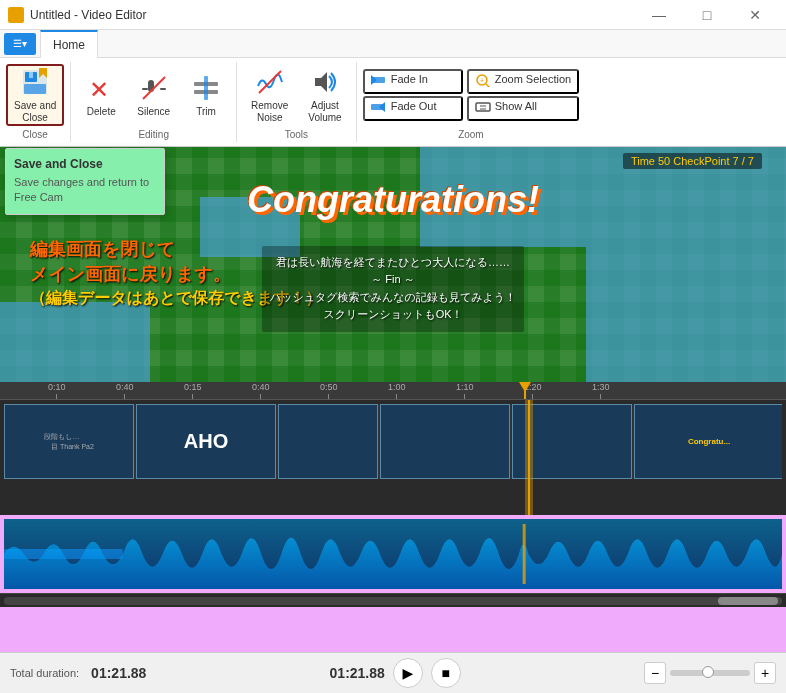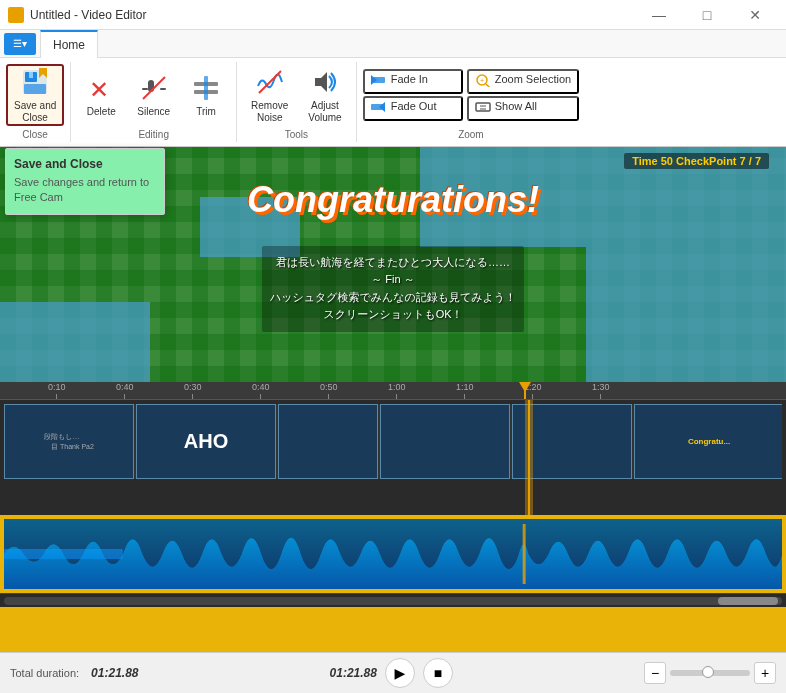--- a/index.html
+++ b/index.html
@@ -189,22 +189,21 @@
     }
 
     .title-bar-video {
       position: absolute;
       top: 6px;
       left: 0;
       right: 0;
       display: flex;
       justify-content: space-between;
       align-items: flex-end;
-      padding: 0 17px;
-      font-weight: bold;
+      padding: 0 24px;
     }
 
     .video-title-left {
       background: rgba(0,0,0,0.5);
       color: #fff;
       padding: 2px 8px;
       font-size: 11px;
       border-radius: 2px;
     }
     .video-title-right {
@@ -237,21 +236,21 @@
       text-shadow: 1px 1px 2px #000;
       line-height: 1.6;
       background: rgba(0,0,0,0.3);
       padding: 8px 8px;
       border-radius: 2px;
       white-space: nowrap;
     }
 
     
     .timeline-area {
-      background: #eab308;
+      background: #f0abfc;
       height: 270px;
       position: relative;
     }
 
     .timeline-ruler {
       height: 18px;
       background: #3a3a3a;
       display: flex;
       align-items: flex-end;
       position: relative;
@@ -385,21 +384,21 @@
     .footer {
       height: 40px;
       background: #f0f0f0;
       border-top: 1px solid #ccc;
       display: flex;
       align-items: center;
       padding: 0 10px;
       gap: 12px;
     }
     .footer-label { font-size: 11px; color: #555; }
-    .footer-value { font-size: 12px; color: #333; font-weight: bold; font-style: italic; }
+    .footer-value { font-size: 14px; color: #333; font-weight: bold; }
     .footer-spacer { flex: 1; }
     .playback-controls { display: flex; align-items: center; gap: 8px; }
     .play-btn {
       width: 30px; height: 30px;
       border-radius: 50%;
       background: #fff;
       border: 1px solid #ccc;
       display: flex; align-items: center; justify-content: center;
       cursor: pointer;
       font-size: 14px;
@@ -614,20 +613,25 @@
     <div class="water-area" style="top:50px;left:200px;width:100px;height:60px;"></div>
   </div>
 
   <div class="title-bar-video">
     <span class="video-title-left">◄Title</span>
     <span class="video-title-right">Time 50 CheckPoint 7 / 7</span>
   </div>
 
   <div class="congratulations-text">Congraturations!</div>
 
+  <div class="jp-text-overlay">
+    <div>編集画面を閉じて</div>
+    <div>メイン画面に戻ります。</div>
+    <div style="color:#ffcc00;font-size:16px;">（編集データはあとで保存できます！）</div>
+  </div>
 
   <div class="small-text-overlay">
     <div>君は長い航海を経てまたひとつ大人になる……</div>
     <div>～ Fin ～</div>
     <div>ハッシュタグ検索でみんなの記録も見てみよう！</div>
     <div>スクリーンショットもOK！</div>
   </div>
 </div>
 
 <div class="timeline-area">
@@ -636,21 +640,21 @@
     <div class="ruler-marks">
       <div class="ruler-tick" style="left:48px">
         <span class="ruler-label">0:10</span>
         <div class="ruler-line"></div>
       </div>
       <div class="ruler-tick" style="left:116px">
         <span class="ruler-label">0:40</span>
         <div class="ruler-line"></div>
       </div>
       <div class="ruler-tick" style="left:184px">
-        <span class="ruler-label">0:30</span>
+        <span class="ruler-label">0:15</span>
         <div class="ruler-line"></div>
       </div>
       <div class="ruler-tick" style="left:252px">
         <span class="ruler-label">0:40</span>
         <div class="ruler-line"></div>
       </div>
       <div class="ruler-tick" style="left:320px">
         <span class="ruler-label">0:50</span>
         <div class="ruler-line"></div>
       </div>

